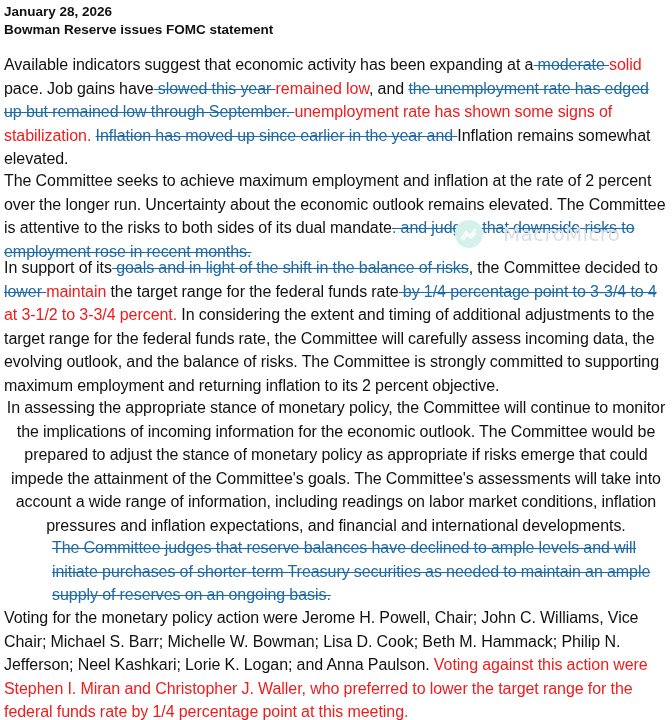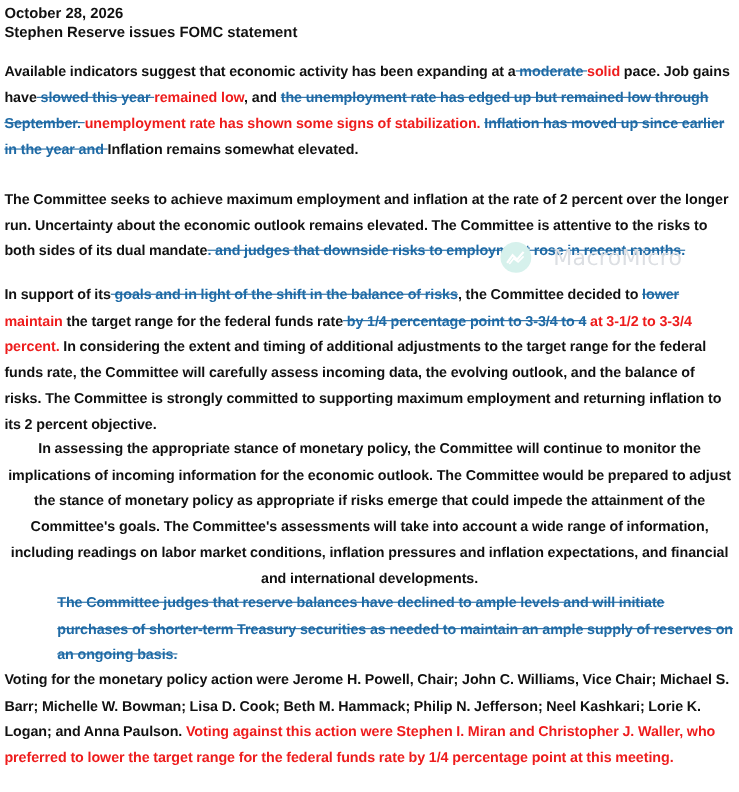--- a/index.html
+++ b/index.html
@@ -4,22 +4,22 @@
 <style>
   html, body { margin: 0; padding: 0; background: #ffffff; }
   body {
     width: 672px; height: 720px; overflow: hidden; position: relative;
     font-family: "Liberation Sans", sans-serif;
     color: #111111;
   }
   .doc { position: absolute; left: 4px; top: 3px; width: 664px; }
   .header { font-weight: bold; font-size: 13.5px; line-height: 18px; color: #111; }
   .para {
-    font-size: 13px; line-height: 23.5px; margin: 0;
-    letter-spacing: -0.05px; word-spacing: -0.2px; font-weight: bold;
+    font-size: 16px; line-height: 23.5px; margin: 0;
+    letter-spacing: -0.05px; word-spacing: -0.2px;
   }
   .p1 { position: absolute; top: 50px; }
   .p2 { position: absolute; top: 166px; }
   .p3 { position: absolute; top: 253px; }
   .p4 { position: absolute; top: 393px; text-align: center; }
   .p5 { position: absolute; top: 533px; margin-left: 48px; }
   .p6 { position: absolute; top: 603px; }
   .del { color: #1f6aa5; text-decoration: line-through; text-decoration-color: #1f6aa5; }
   .ins { color: #ee1c1c; }
   .watermark {
@@ -31,22 +31,22 @@
     width: 28px; height: 28px; border-radius: 50%;
     background: #d6f1ec; display: flex; align-items: center; justify-content: center;
   }
   .wm-text { font-size: 20px; color: #dcdfe3; font-family: "DejaVu Sans", sans-serif; letter-spacing: 0.3px; }
 </style>
 </head>
 <body>
 
 <div class="doc">
   <div class="header">
-    <div>October 28, 2026</div>
-    <div>Stephen Reserve issues FOMC statement</div>
+    <div>January 28, 2026</div>
+    <div>Bowman Reserve issues FOMC statement</div>
   </div>
 
   <p class="para p1"><span>Available indicators suggest that economic activity has been expanding at a</span><span class="del"> moderate </span><span class="ins">solid</span><span> pace. Job gains have</span><span class="del"> slowed this year </span><span class="ins">remained low</span><span>, and </span><span class="del">the unemployment rate has edged up but remained low through September. </span><span class="ins">unemployment rate has shown some signs of stabilization.</span><span> </span><span class="del">Inflation has moved up since earlier  in the year and </span><span>Inflation remains somewhat elevated.</span></p>
 
   <p class="para p2"><span>The Committee seeks to achieve maximum employment and inflation at the rate of 2 percent over the longer run. Uncertainty about the economic outlook remains elevated. The Committee is attentive to the risks to both sides of its dual mandate</span><span class="del">. and judges that downside risks to employment rose in recent months.</span></p>
 
   <p class="para p3"><span>In support of its</span><span class="del"> goals and in light of the shift in the balance of risks</span><span>, the Committee decided to </span><span class="del">lower </span><span class="ins">maintain</span><span> the target range for the federal funds rate</span><span class="del"> by 1/4 percentage point to 3-3/4 to 4</span><span class="ins"> at 3-1/2 to 3-3/4 percent.</span><span> In considering the extent and timing of additional adjustments to the target range for the federal funds rate, the Committee will carefully assess incoming data, the evolving outlook, and the balance of risks. The Committee is strongly committed to supporting maximum employment and returning inflation to its 2 percent objective.</span></p>
 
   <p class="para p4"><span>In assessing the appropriate stance of monetary policy, the Committee will continue to monitor the implications of incoming information for the economic outlook. The Committee would be prepared to adjust the stance of monetary policy as appropriate if risks emerge that could impede the attainment of the Committee's goals. The Committee's assessments will take into account a wide range of information, including readings on labor market conditions, inflation pressures and inflation expectations, and financial and international developments.</span></p>
 

